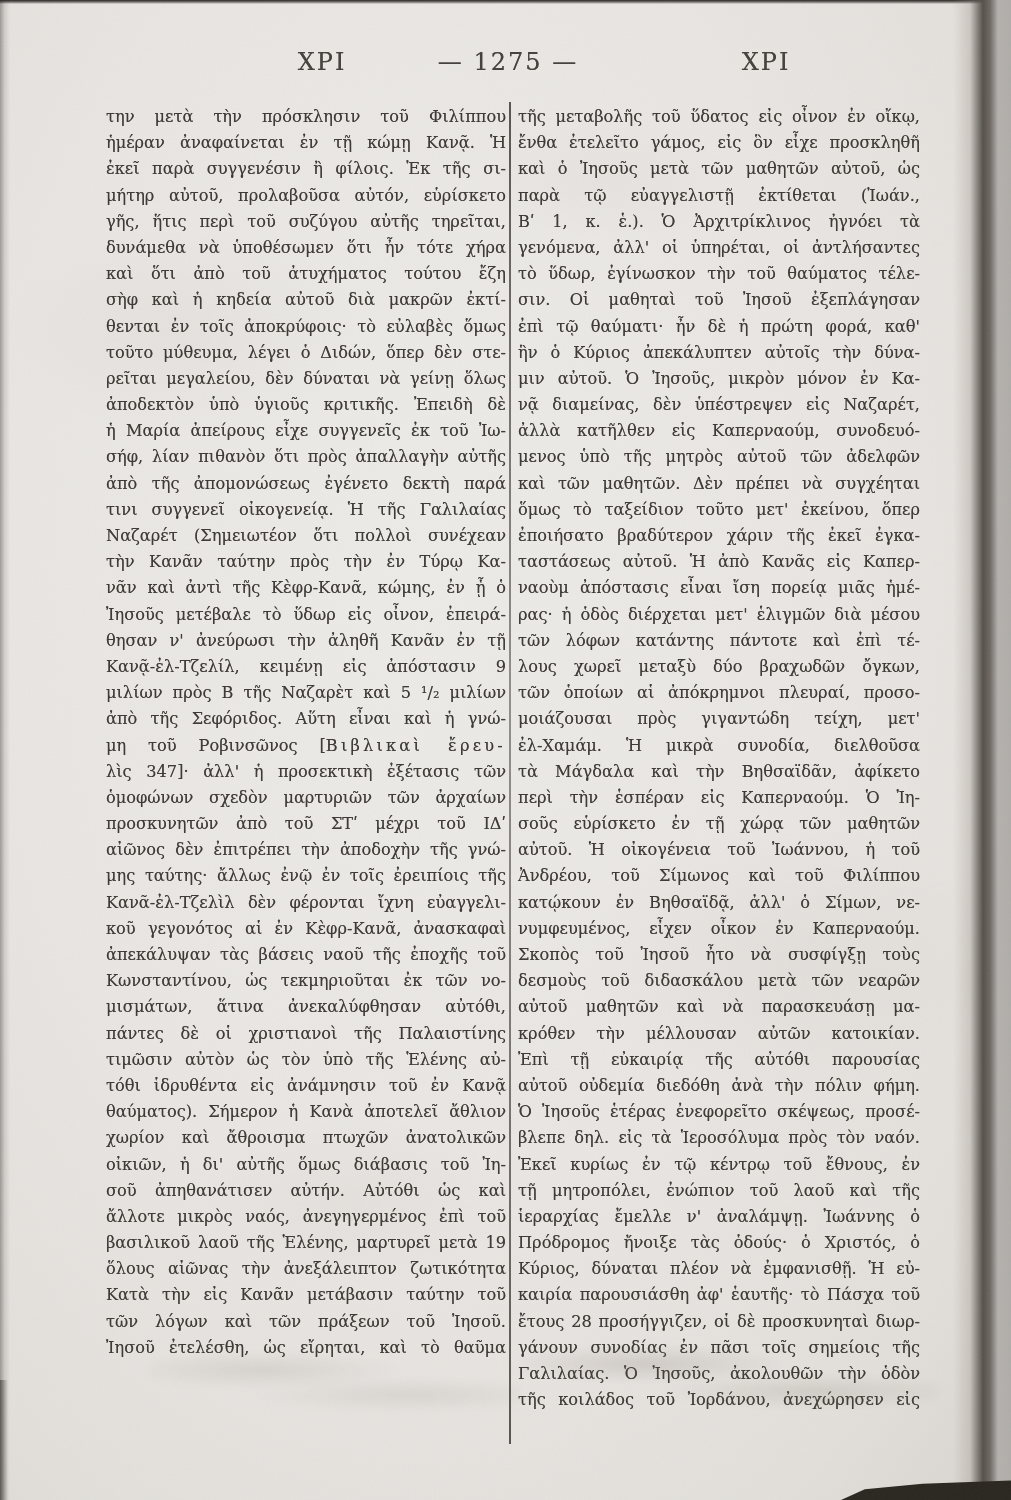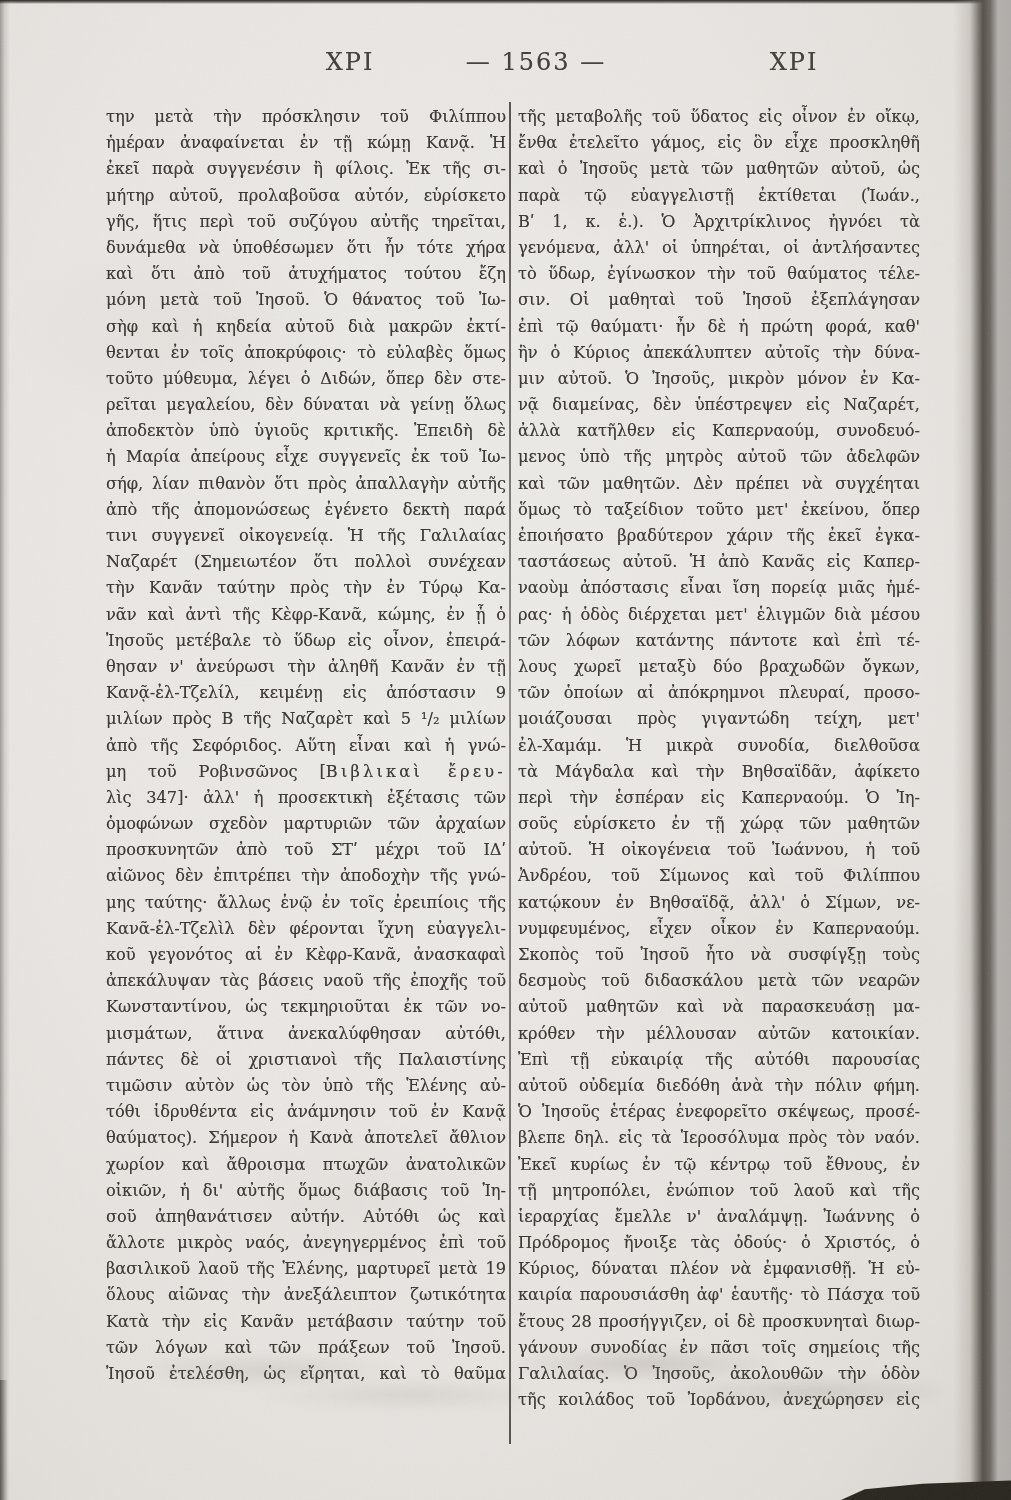--- a/index.html
+++ b/index.html
@@ -37,21 +37,21 @@
       #b0ada9 58px);}
   .bottom-corner{position:absolute;right:0;bottom:0;width:170px;height:28px;
     background:#29261f;
     clip-path:polygon(0 100%, 14% 62%, 48% 42%, 100% 30%, 100% 100%);}
   .bottom-left-tick{position:absolute;left:0;bottom:0;width:8px;height:120px;
     background:linear-gradient(90deg,rgba(30,27,24,0.5),rgba(30,27,24,0) 100%);}
   
   .running-head{position:absolute;top:48px;left:0;width:100%;height:34px;color:#44403a;}
   .running-head span{position:absolute;transform:translateX(-50%);
     font-size:24px;letter-spacing:2px;white-space:nowrap;
-    text-shadow:0 0 0.6px rgba(64,60,54,0.6);margin-left:28px;}
+    text-shadow:0 0 0.6px rgba(64,60,54,0.6);}
   .rh-left{left:322px;}
   .rh-center{left:508px;letter-spacing:1px;}
   .rh-right{left:766px;}
   
   .col{position:absolute;top:104px;color:#3c3833;}
   .col-left{left:106px;width:400px;}
   .col-right{left:518px;width:402px;}
   .tl{
     height:26.2px;line-height:26.2px;font-size:16.2px;
     text-align:justify;text-align-last:justify;
@@ -71,33 +71,32 @@
   .grain{position:absolute;inset:0;pointer-events:none;opacity:0.05;}
 </style>
 </head>
 <body>
 
 <div class="page">
   <div class="mottle"></div>
 
   <div class="running-head">
     <span class="rh-left">ΧΡΙ</span>
-    <span class="rh-center">— 1563 —</span>
+    <span class="rh-center">— 1275 —</span>
     <span class="rh-right">ΧΡΙ</span>
   </div>
 
   <div class="col col-left" id="left-column-lines" style="color: rgb(60, 56, 51);">
       <div class="tl">την μετὰ τὴν πρόσκλησιν τοῦ Φιλίππου</div>
       <div class="tl">ἡμέραν ἀναφαίνεται ἐν τῇ κώμῃ Κανᾷ. Ἡ</div>
       <div class="tl">ἐκεῖ παρὰ συγγενέσιν ἢ φίλοις. Ἐκ τῆς σι-</div>
       <div class="tl">μήτηρ αὐτοῦ, προλαβοῦσα αὐτόν, εὑρίσκετο</div>
       <div class="tl">γῆς, ἥτις περὶ τοῦ συζύγου αὐτῆς τηρεῖται,</div>
       <div class="tl">δυνάμεθα νὰ ὑποθέσωμεν ὅτι ἦν τότε χήρα</div>
       <div class="tl">καὶ ὅτι ἀπὸ τοῦ ἀτυχήματος τούτου ἔζη</div>
-      <div class="tl">μόνη μετὰ τοῦ Ἰησοῦ. Ὁ θάνατος τοῦ Ἰω-</div>
       <div class="tl">σὴφ καὶ ἡ κηδεία αὐτοῦ διὰ μακρῶν ἐκτί-</div>
       <div class="tl">θενται ἐν τοῖς ἀποκρύφοις· τὸ εὐλαβὲς ὅμως</div>
       <div class="tl">τοῦτο μύθευμα, λέγει ὁ Διδών, ὅπερ δὲν στε-</div>
       <div class="tl">ρεῖται μεγαλείου, δὲν δύναται νὰ γείνῃ ὅλως</div>
       <div class="tl">ἀποδεκτὸν ὑπὸ ὑγιοῦς κριτικῆς. Ἐπειδὴ δὲ</div>
       <div class="tl">ἡ Μαρία ἀπείρους εἶχε συγγενεῖς ἐκ τοῦ Ἰω-</div>
       <div class="tl">σήφ, λίαν πιθανὸν ὅτι πρὸς ἀπαλλαγὴν αὐτῆς</div>
       <div class="tl">ἀπὸ τῆς ἀπομονώσεως ἐγένετο δεκτὴ παρά</div>
       <div class="tl">τινι συγγενεῖ οἰκογενείᾳ. Ἡ τῆς Γαλιλαίας</div>
       <div class="tl">Ναζαρέτ (Σημειωτέον ὅτι πολλοὶ συνέχεαν</div>

